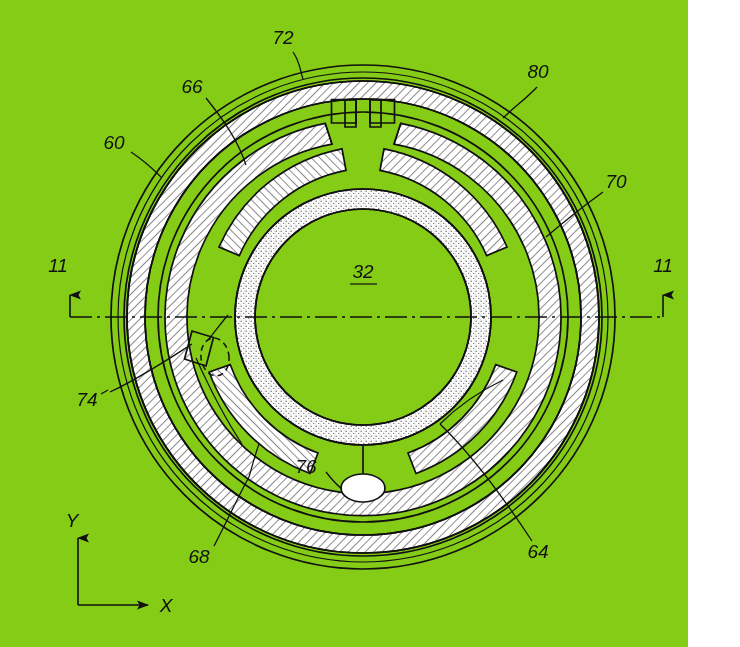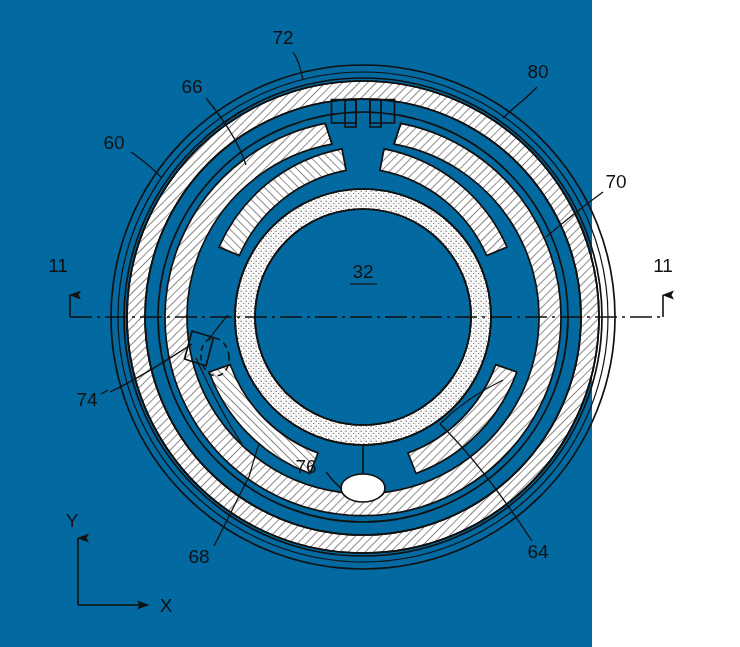--- a/index.html
+++ b/index.html
@@ -8,23 +8,24 @@
     background: #ffffff;
   }
   body {
     width: 740px;
     height: 647px;
     font-family: "Liberation Sans", sans-serif;
     overflow: hidden;
   }
   #figure-root {
     position: relative;
-    width: 592px;
+    width: 688px;
     height: 647px;
-    background: #0369a1;
+    background: #84cc16;
+    font-style: italic;
   }
   svg#patent-figure {
     display: block;
     width: 740px;
     height: 647px;
   }
   .ref-label {
     font-family: "Liberation Sans", sans-serif;
     font-size: 19px;
     fill: #111111;

